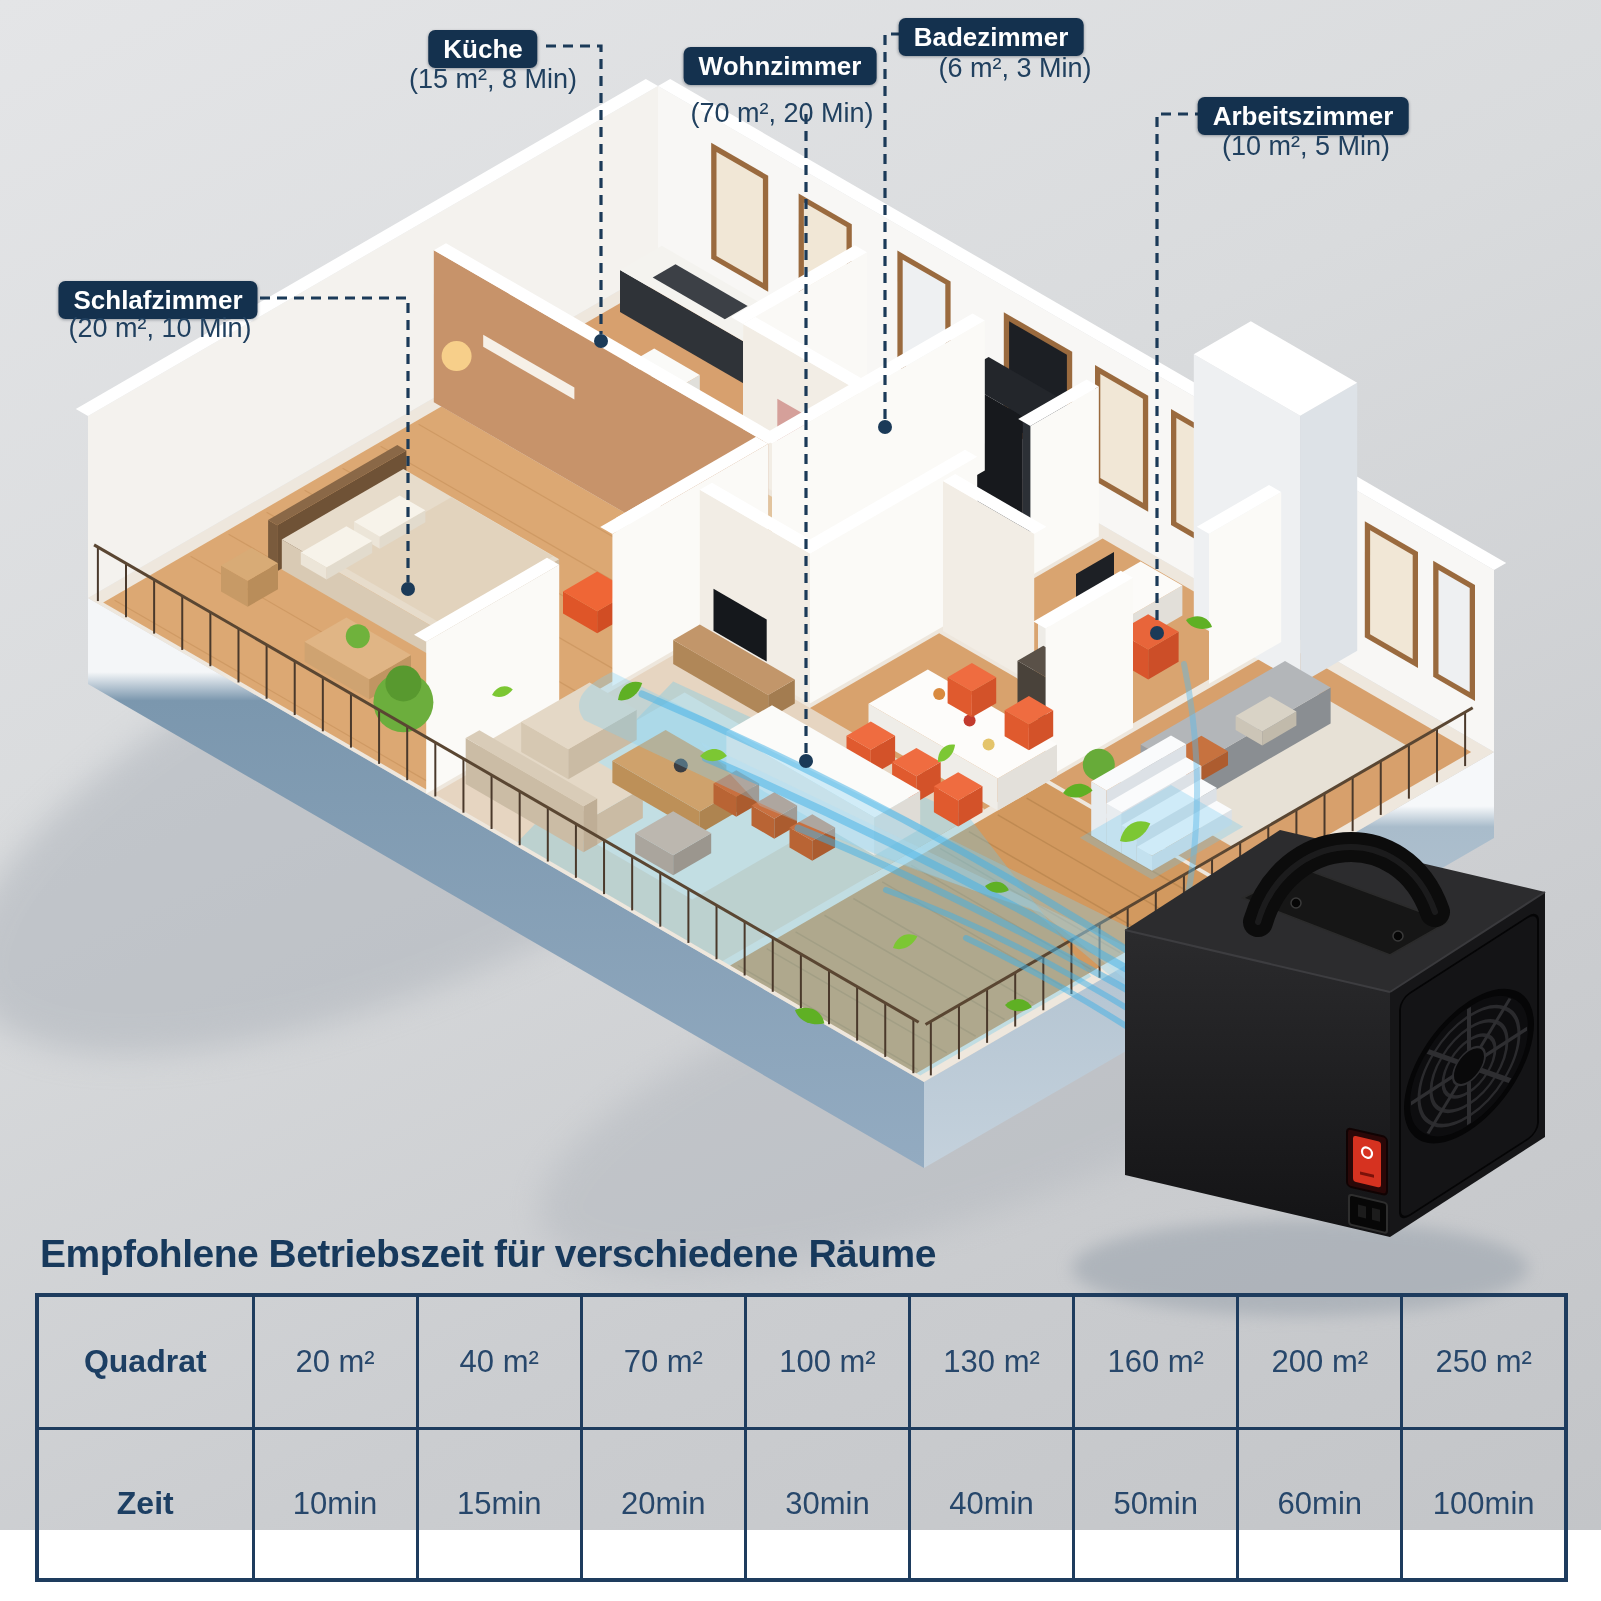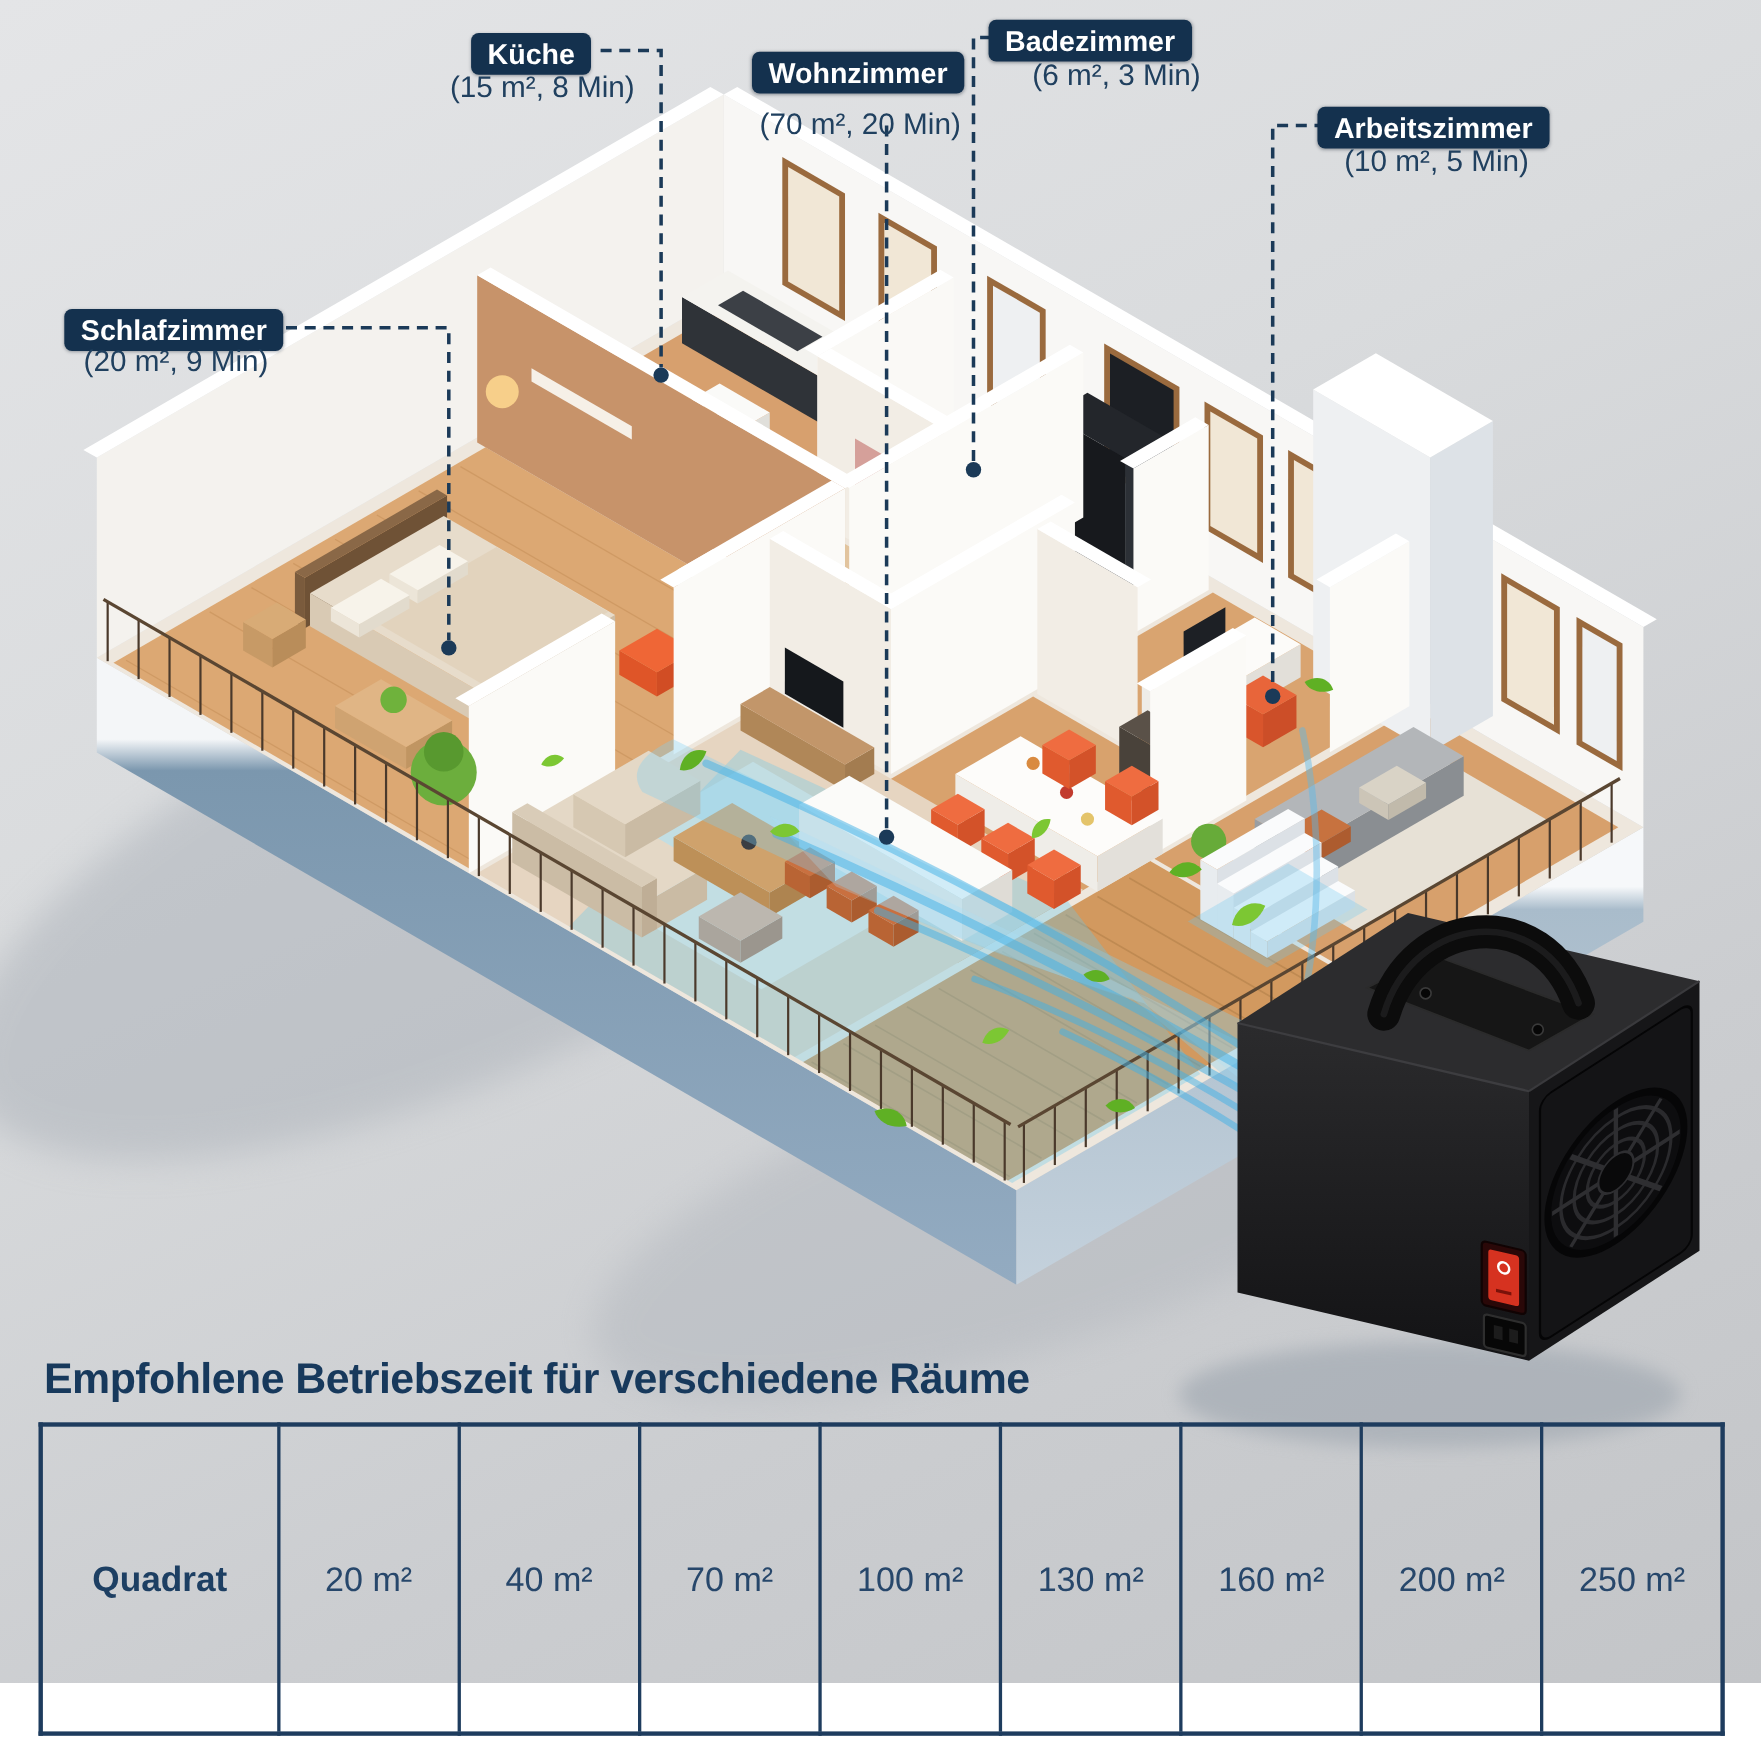--- a/index.html
+++ b/index.html
@@ -425,35 +425,46 @@
   <div class="lbl" id="bdg-wohnzimmer"><span class="badge">Wohnzimmer</span></div>
   <div class="sub" id="sub-wohnzimmer">(70 m², 20 Min)</div>
 
   <div class="lbl" id="bdg-badezimmer"><span class="badge">Badezimmer</span></div>
   <div class="sub" id="sub-badezimmer">(6 m², 3 Min)</div>
 
   <div class="lbl" id="bdg-arbeitszimmer"><span class="badge">Arbeitszimmer</span></div>
   <div class="sub" id="sub-arbeitszimmer">(10 m², 5 Min)</div>
 
   <div class="lbl" id="bdg-schlafzimmer"><span class="badge">Schlafzimmer</span></div>
-  <div class="sub" id="sub-schlafzimmer">(20 m², 9 Min)</div>
+  <div class="sub" id="sub-schlafzimmer">(20 m², 10 Min)</div>
 
   <div class="heading">Empfohlene Betriebszeit für verschiedene Räume</div>
 
   <table class="runtime">
     <colgroup>
         <col style="width:216px">
       </colgroup>
     <tbody>
         <tr class="r1">
       <td class="rowhead">Quadrat</td>
       <td>20 m²</td>
       <td>40 m²</td>
       <td>70 m²</td>
       <td>100 m²</td>
       <td>130 m²</td>
       <td>160 m²</td>
       <td>200 m²</td>
       <td>250 m²</td>
     </tr>
+    <tr class="r2">
+      <td class="rowhead">Zeit</td>
+      <td>10min</td>
+      <td>15min</td>
+      <td>20min</td>
+      <td>30min</td>
+      <td>40min</td>
+      <td>50min</td>
+      <td>60min</td>
+      <td>100min</td>
+    </tr>
   </tbody>
     </table>
 </div>
 
 </body></html>

